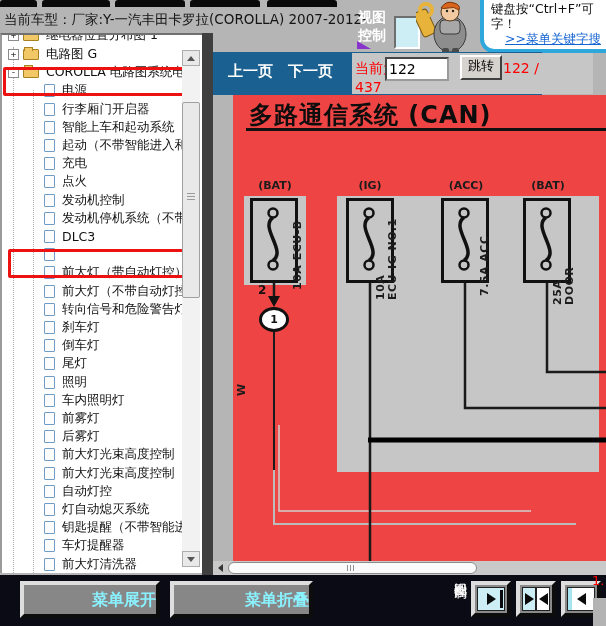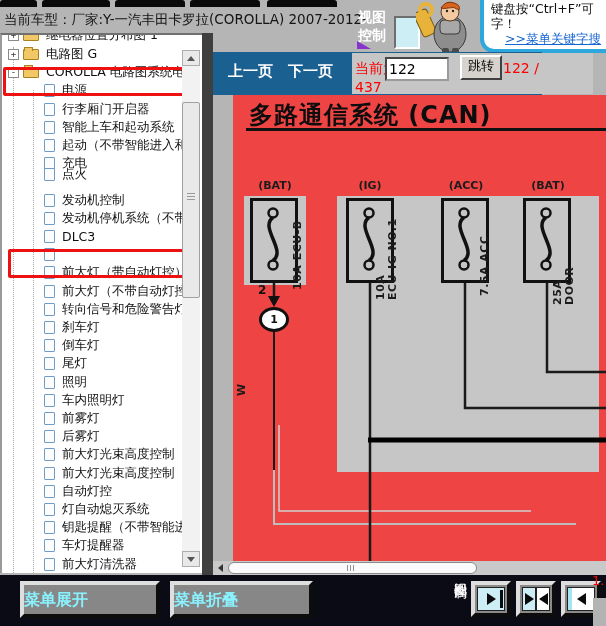--- a/index.html
+++ b/index.html
@@ -94,21 +94,21 @@
   #hsb-btn{position:absolute;left:0;top:0;width:14px;height:14px;display:flex;align-items:center;justify-content:center;background:#c9c9c9;}
   .tri-lf{width:0;height:0;border-top:4px solid transparent;border-bottom:4px solid transparent;border-right:5px solid #333;}
   #hsb-thumb{position:absolute;left:15px;top:1px;width:249px;height:12px;background:#fbfbfb;
              border:1px solid #8a8a8a;border-radius:6px;box-sizing:border-box;}
   #hsb-thumb::after{content:"";position:absolute;left:118px;top:2px;width:9px;height:6px;
       background:repeating-linear-gradient(90deg,#909090 0 1px,transparent 1px 3px);}
 
   
   #bottom{position:absolute;left:0;top:575px;width:606px;height:51px;background:#0b0b16;}
   .bigbtn{position:absolute;top:6px;height:37px;background:#878787;color:#8af2ff;font-size:16px;font-weight:bold;
-          text-align:left;line-height:30px;box-sizing:border-box;cursor:pointer;
+          text-align:right;line-height:30px;box-sizing:border-box;cursor:pointer;
           border-top:4px solid #dedede;border-left:4px solid #dedede;
           border-right:4px solid #0d0d0d;border-bottom:4px solid #0d0d0d;}
   #vc-bottom{position:absolute;left:452px;top:-3px;writing-mode:vertical-rl;text-orientation:upright;
              color:#fff;font-size:13px;letter-spacing:1px;height:60px;line-height:16px;}
   .vbtn{position:absolute;top:6px;width:40px;height:36px;background:#8a8a8a;box-sizing:border-box;
         border-top:4px solid #dedede;border-left:4px solid #dedede;
         border-right:4px solid #0d0d0d;border-bottom:4px solid #0d0d0d;
         display:flex;align-items:stretch;justify-content:center;padding:2px;cursor:pointer;}
   .pane{position:relative;flex:1;border:1px solid #222;box-sizing:border-box;display:flex;align-items:center;justify-content:center;}
   .pcy{background:#cdeef5;} .pwh{background:#fff;}
@@ -194,21 +194,21 @@
         <div class="trow doc" style="top: 101px;">
     <span class="expand" style="visibility: hidden;"></span>
     <span class="ticon"></span>
     <span class="tlabel">起动（不带智能进入和起</span>
   </div>
         <div class="trow doc" style="top: 119px;">
     <span class="expand" style="visibility: hidden;"></span>
     <span class="ticon"></span>
     <span class="tlabel">充电</span>
   </div>
-        <div class="trow doc" style="top: 130px;">
+        <div class="trow doc" style="top: 137px;">
     <span class="expand" style="visibility: hidden;"></span>
     <span class="ticon"></span>
     <span class="tlabel">点火</span>
   </div>
         <div class="trow doc" style="top: 156px;">
     <span class="expand" style="visibility: hidden;"></span>
     <span class="ticon"></span>
     <span class="tlabel">发动机控制</span>
   </div>
         <div class="trow doc" style="top: 174px;">

